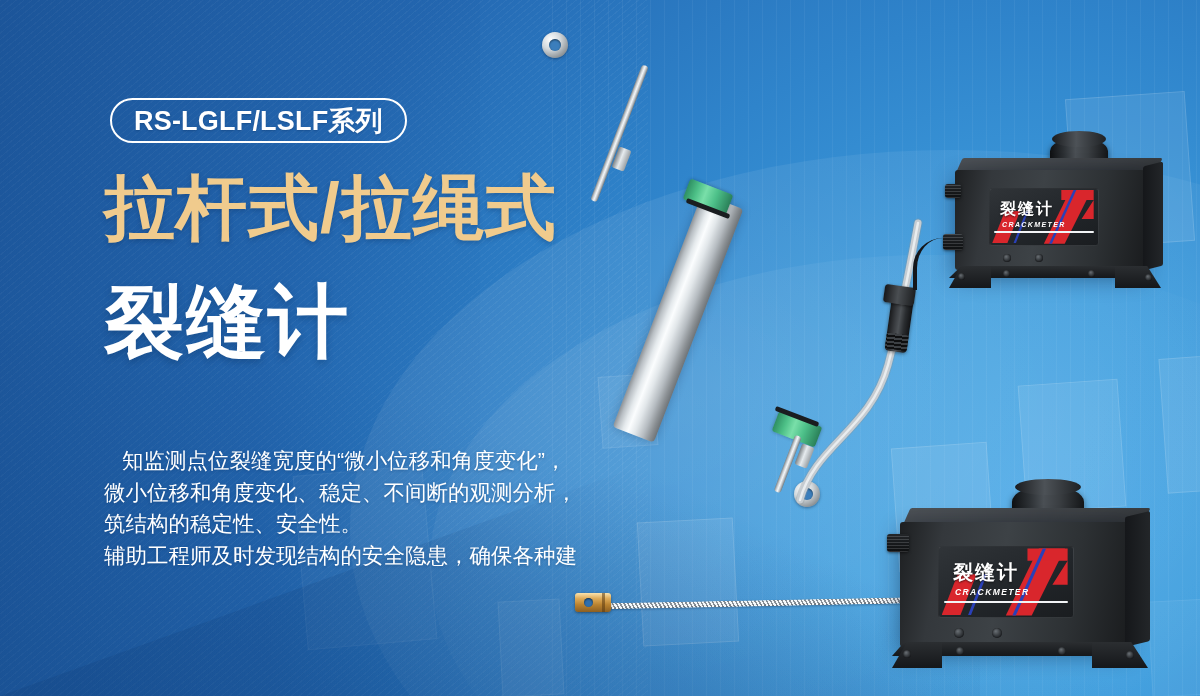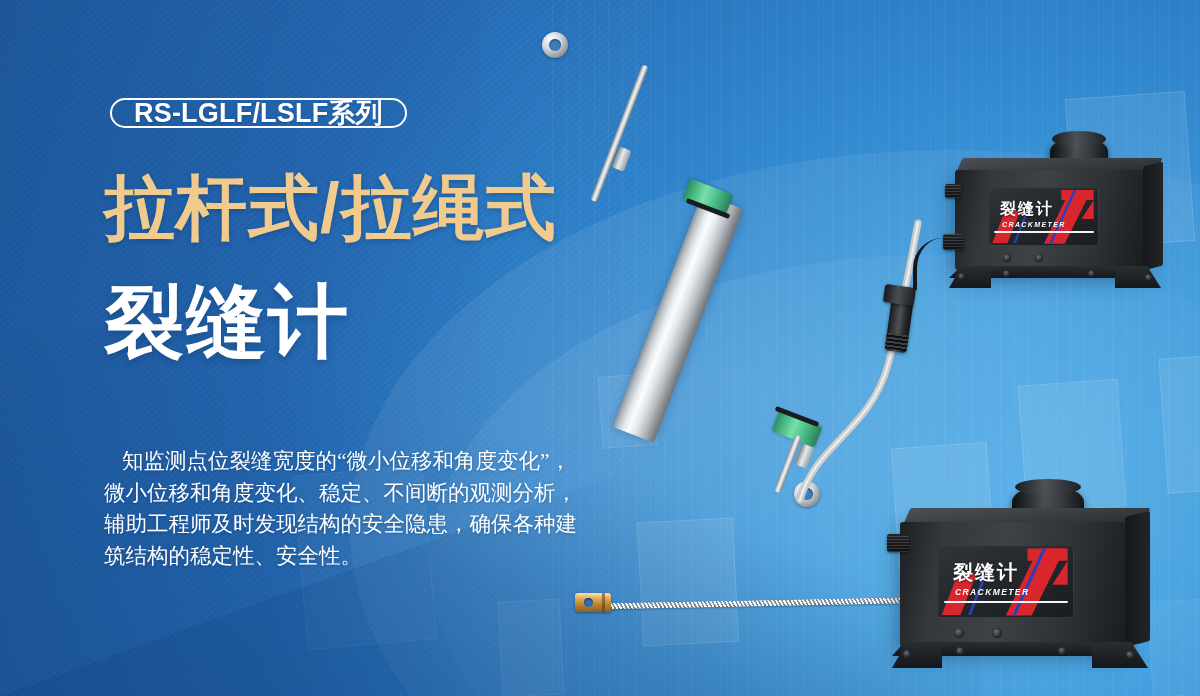--- a/index.html
+++ b/index.html
@@ -63,21 +63,21 @@
     background:linear-gradient(22deg, rgba(13,56,112,.22) 0%, rgba(13,56,112,0) 55%);
   }
   .darkleft {
     position:absolute; left:0; top:0; width:480px; bottom:0;
     background:linear-gradient(100deg, rgba(16,62,124,.30) 0%, rgba(16,62,124,.10) 55%, rgba(16,62,124,0) 100%);
   }
   
   .copy { position:absolute; left:0; top:0; }
   .badge {
     position:absolute; left:110px; top:98px;
-    height:30px; padding:0 22px;
+    height:45px; padding:0 22px;
     border:2.5px solid #ffffff;
     border-radius:24px;
     display:flex; align-items:center;
     color:#ffffff; font-size:27px; font-weight:700;
     letter-spacing:.2px; white-space:nowrap;
     text-shadow:0 1px 2px rgba(0,30,70,.25);
   }
   .h-gold {
     position:absolute; left:104px; top:172px;
     font-size:71px; font-weight:700; line-height:1;
@@ -93,21 +93,21 @@
     text-shadow:0 3px 7px rgba(6,40,85,.32);
   }
   .desc {
     position:absolute; left:104px; top:446px;
     width:520px;
     font-size:21.5px; line-height:31.5px;
     color:#ffffff; font-weight:400;
     text-shadow:0 1px 3px rgba(6,40,85,.35);
   }
   .desc p { margin:0; white-space:nowrap; }
-  .desc p.ind { padding-left:18px;font-family:Liberation Serif, serif; }
+  .desc p.ind { padding-left:18px; }
 
   
   #rod { position:absolute; left:506px; top:18px; width:330px; height:470px; }
   .rod-rot { position:absolute; left:0; top:0; width:330px; height:470px; }
 
   .barrel {
     position:absolute;
     left:150px; top:175px;
     width:44px; height:250px;
     transform:rotate(21deg);
@@ -355,22 +355,22 @@
     <div class="badge">
       <span>RS-LGLF/LSLF系列</span>
     </div>
 
     <div class="h-gold">拉杆式/拉绳式</div>
     <div class="h-white">裂缝计</div>
 
     <div class="desc">
       <p class="ind">知监测点位裂缝宽度的“微小位移和角度变化”，</p>
       <p>微小位移和角度变化、稳定、不间断的观测分析，</p>
+      <p>筑结构的稳定性、安全性。</p>
       <p>辅助工程师及时发现结构的安全隐患，确保各种建</p>
-      <p>筑结构的稳定性、安全性。</p>
     </div>
   </div>
 
   <div id="rod">
     <div class="rod-rot">
       <div class="eyelet eye-top"></div>
       <div class="stem stem-top"></div>
       <div class="nut nut-top"></div>
       <div class="barrel"></div>
       <div class="cap cap-top"></div>

